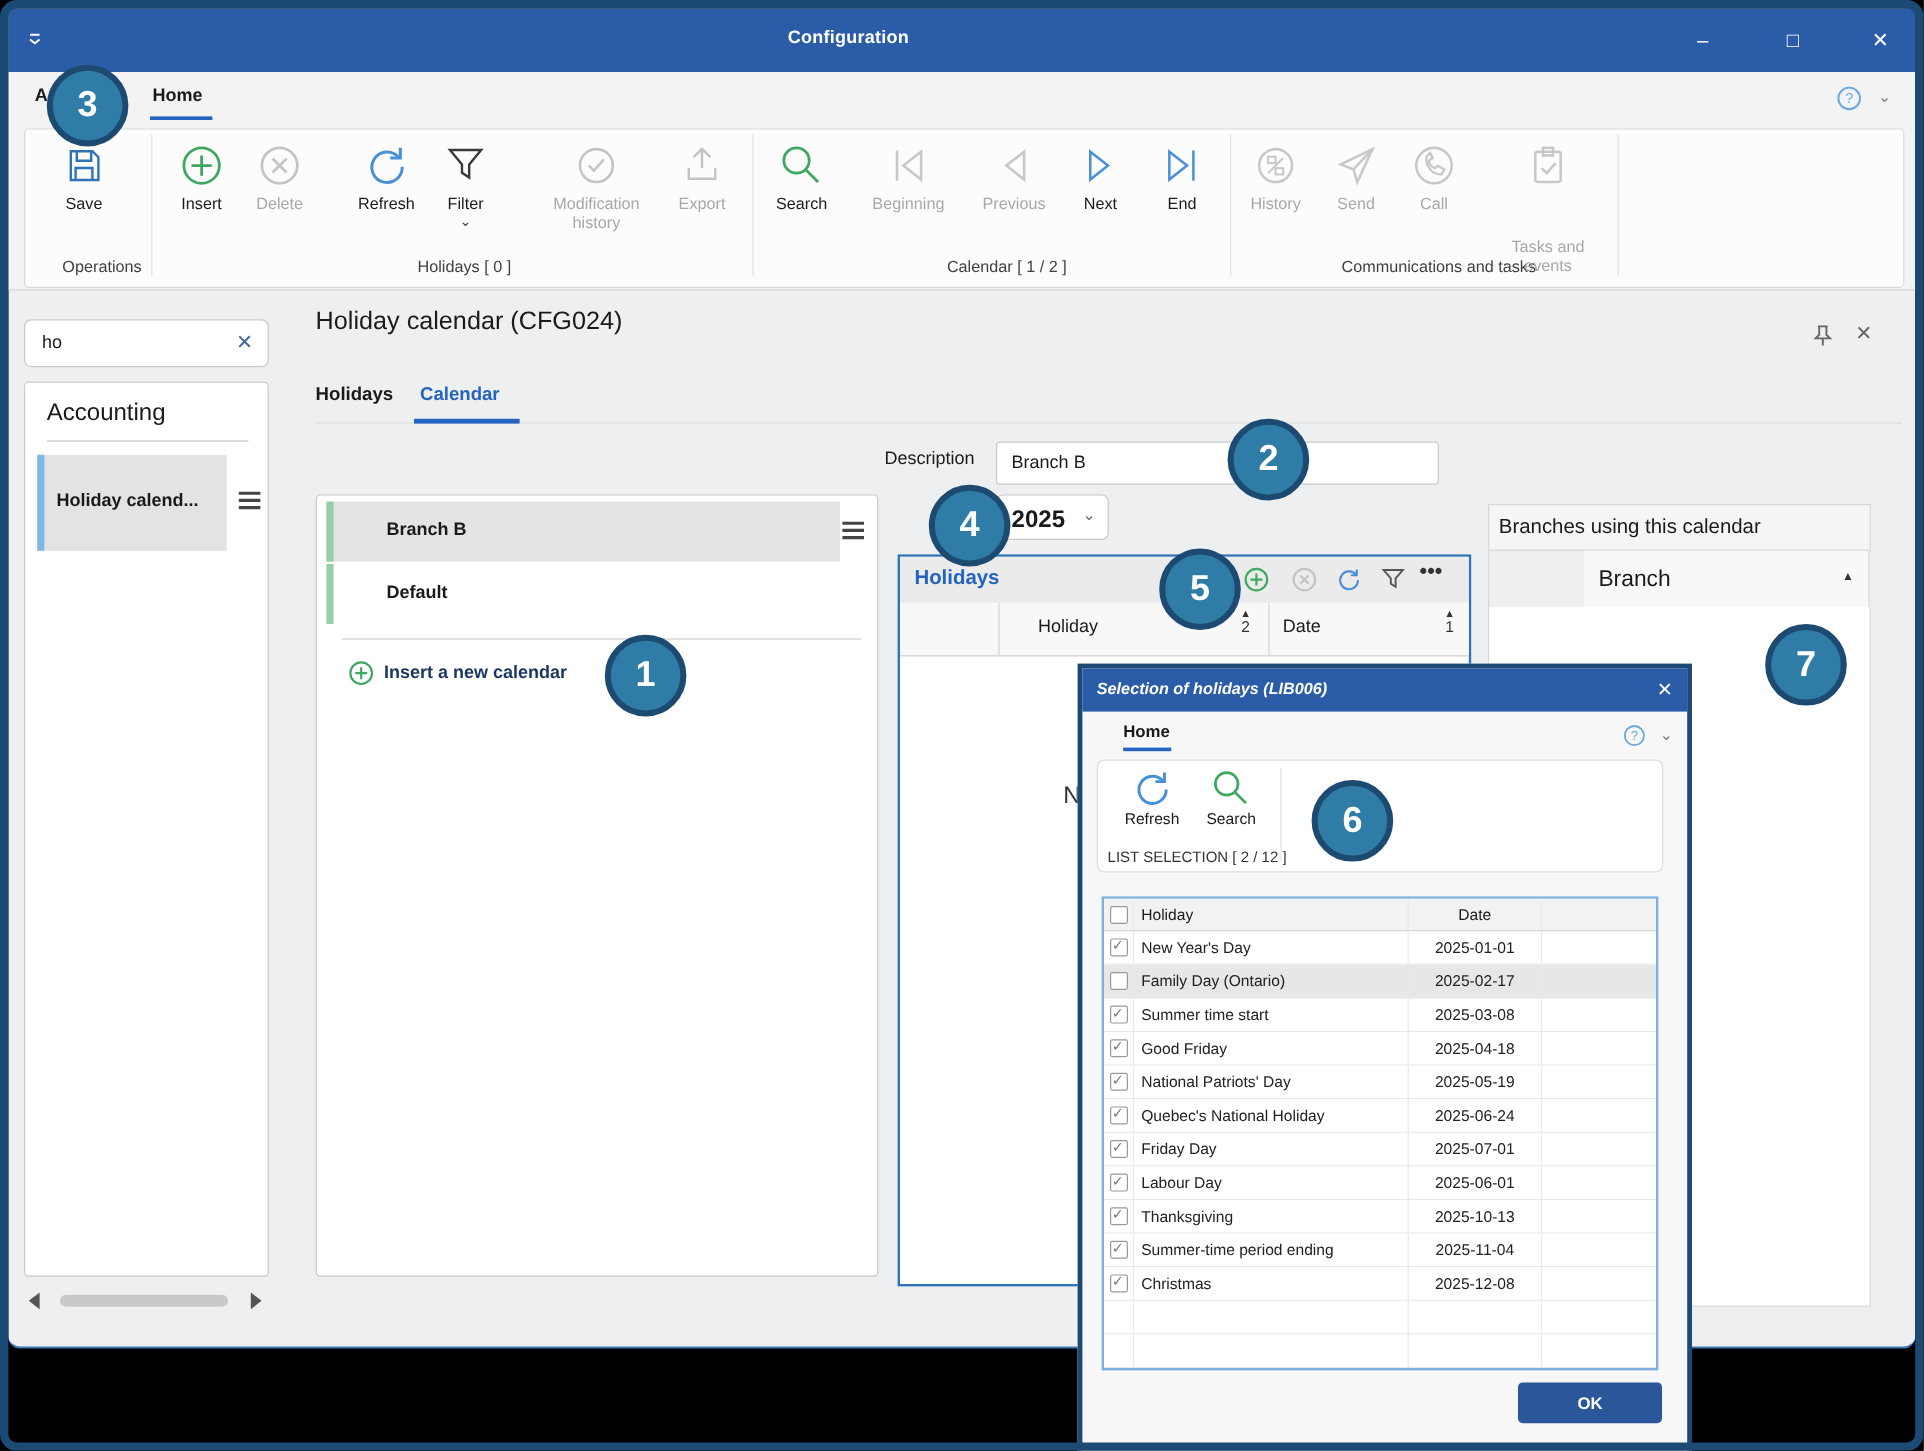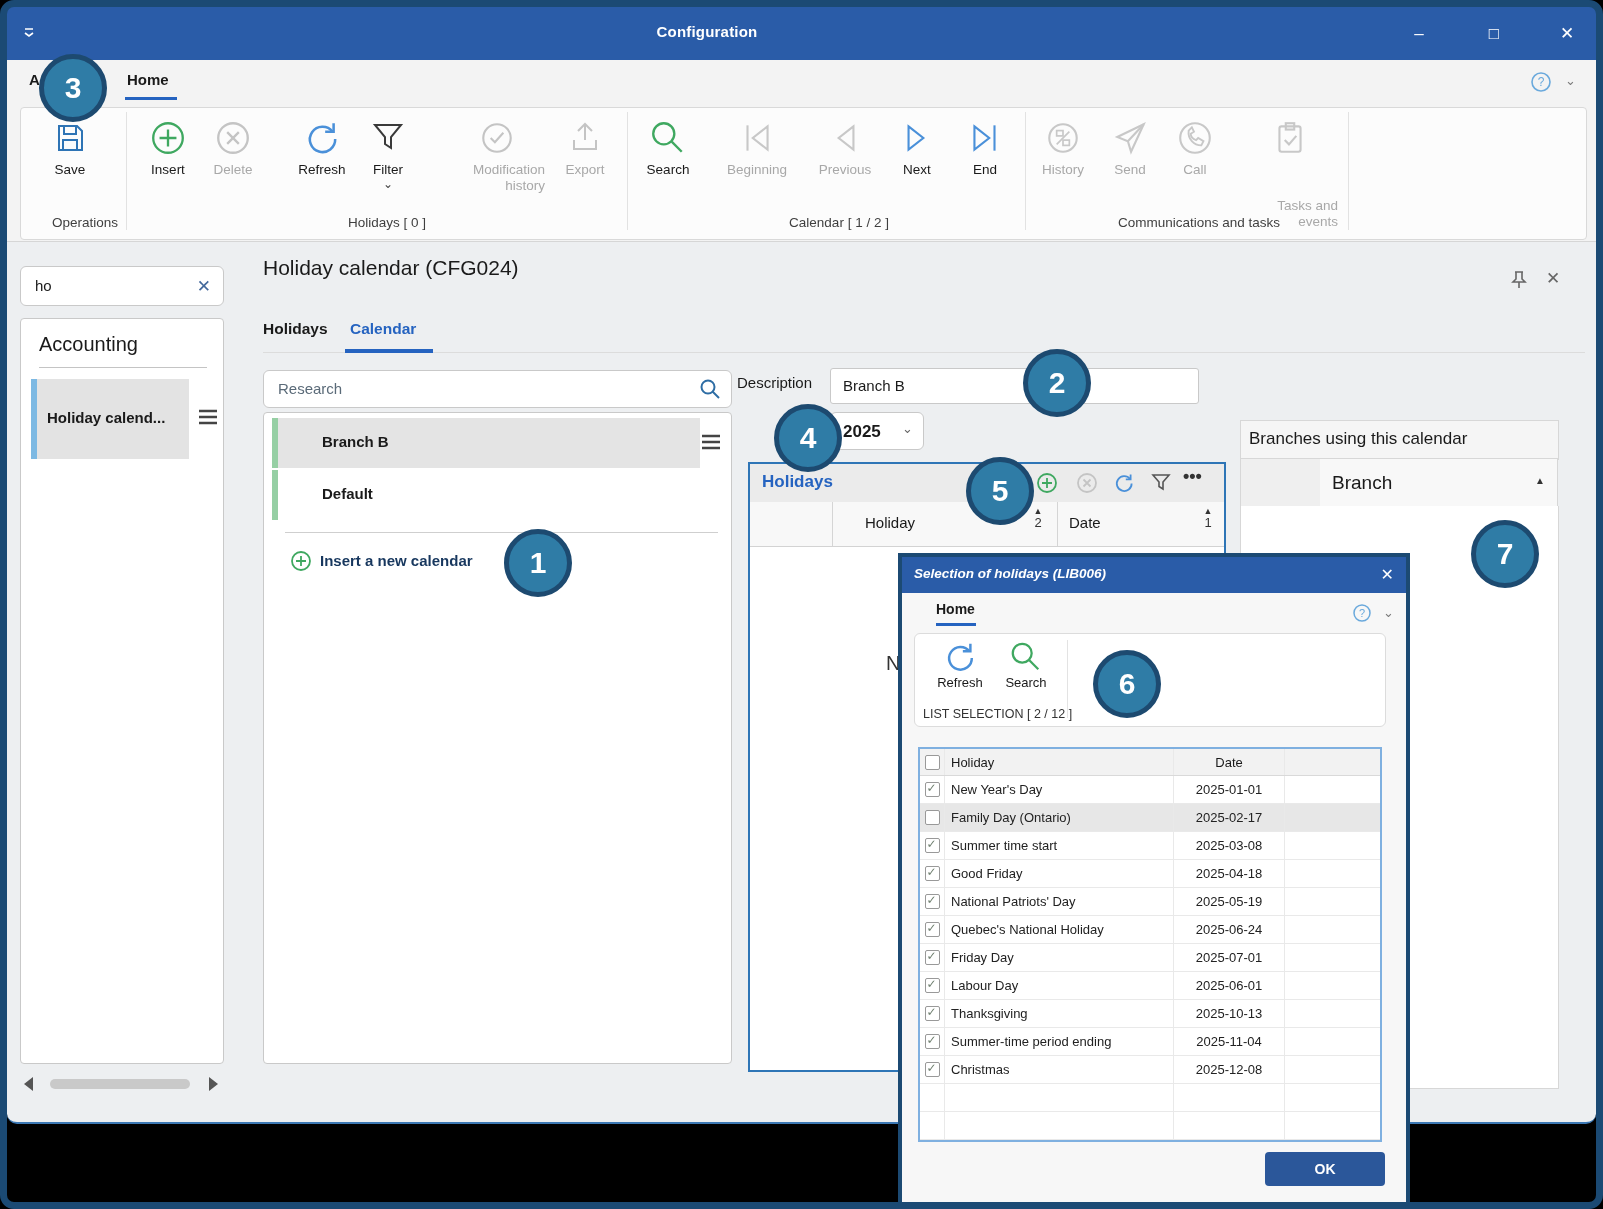--- a/index.html
+++ b/index.html
@@ -15,21 +15,21 @@
   .winbtn{position:absolute;top:14px;width:34px;height:26px;color:#fff;font-size:17px;text-align:center;line-height:26px;}
   
   .ribbonstrip{left:7px;top:60px;width:1589px;height:181px;background:#f3f3f3;border-bottom:1px solid #d6d6d6;z-index:2;}
   .rtab{position:absolute;top:11px;font-size:15px;font-weight:700;color:#1a1a1a;}
   .rtab-underline{position:absolute;background:#2563c0;height:3px;}
   .rpanel{position:absolute;left:13px;top:47px;width:1565px;height:131px;background:#fcfcfc;border:1px solid #d9d9d9;border-radius:4px;}
   .rsep{position:absolute;top:52px;height:118px;width:1px;background:#e2e2e2;z-index:3;}
   .rgrouplabel{position:absolute;top:155px;height:20px;font-size:13.5px;color:#3f3f3f;text-align:center;z-index:3;padding-left:12px;}
   .rbtn{position:absolute;top:54px;display:flex;flex-direction:column;align-items:center;z-index:3;cursor:default;}
   .rbtn .ricon{height:48px;display:flex;align-items:center;justify-content:center;}
-  .rbtn .rlabel{font-size:13.5px;color:#1a1a1a;text-align:right;line-height:1.15;}
+  .rbtn .rlabel{font-size:13.5px;color:#1a1a1a;text-align:center;line-height:1.15;}
   .rbtn.disabled .rlabel{color:#a8a8a8;}
   .rbtn .chev{font-size:12px;color:#444;line-height:8px;margin-top:2px;}
   .helpchev{color:#7a7a7a;font-size:13px;}
   
   .sbox{background:#fff;border:1px solid #c9c9c9;border-radius:6px;}
   .sidebar-search{left:20px;top:266px;width:202px;height:38px;z-index:2;}
   .sidebar-search .val{position:absolute;left:14px;top:10px;font-size:15px;color:#1a1a1a;}
   .sidebar-panel{left:20px;top:318px;width:202px;height:744px;z-index:2;border-radius:4px;}
   .section-title{position:absolute;left:18px;top:14px;font-size:20px;color:#1a1a1a;}
   .side-item{position:absolute;left:10px;top:60px;width:158px;height:80px;background:#e3e3e3;}
@@ -44,21 +44,21 @@
   .input{background:#fff;border:1px solid #c9c9c9;border-radius:6px;}
   .research{left:263px;top:370px;width:467px;height:36px;z-index:2;}
   .research .ph{position:absolute;left:14px;top:9px;font-size:15px;color:#5a6a78;}
   .callist{left:263px;top:412px;width:467px;height:650px;z-index:2;border-radius:4px;}
   .calrow-lbl{position:absolute;font-size:15px;font-weight:700;color:#1a1a1a;}
   .greenbar{position:absolute;width:6px;background:#96cfa4;}
   .desc-label{left:737px;top:374px;font-size:15px;color:#1a1a1a;z-index:2;}
   .desc-input{left:830px;top:368px;width:367px;height:34px;z-index:2;border-radius:3px;}
   .desc-input .val{position:absolute;left:12px;top:8px;font-size:15px;color:#1a1a1a;}
   .yearsel{left:830px;top:412px;width:92px;height:36px;z-index:2;}
-  .yearsel .val{position:absolute;left:12px;top:9px;font-size:17px;font-weight:700;color:#1a1a1a;}
+  .yearsel .val{position:absolute;left:12px;top:9px;font-size:20px;font-weight:700;color:#1a1a1a;}
   
   .holpanel{left:748px;top:462px;width:474px;height:606px;background:#fff;border:2px solid #2e75b6;z-index:2;}
   .holhead{position:absolute;left:0;top:0;width:100%;height:38px;background:#ebebeb;border-bottom:1px solid #d3d3d3;}
   .holtitle{position:absolute;left:12px;top:8px;font-size:17px;font-weight:700;color:#2563c0;}
   .holico{position:absolute;top:8px;width:22px;height:22px;}
   .holcols{position:absolute;left:0;top:38px;width:100%;height:44px;background:#f8f8f8;border-bottom:1px solid #d3d3d3;}
   .vline{position:absolute;top:0;width:1px;height:44px;background:#d5d5d5;}
   .colname{position:absolute;top:12px;font-size:15px;color:#1a1a1a;}
   .sortg{position:absolute;top:4px;width:20px;text-align:center;color:#333;}
   .sortg .tri{font-size:9px;line-height:10px;}
@@ -322,29 +322,20 @@
         <path d="M5 2h8M6 2v7l-3 3h12l-3-3V2M9 12v6" fill="none" stroke="#666" stroke-width="1.6"></path>
       </svg>
   </span>
   <span class="abs graytxt" style="left:1546px;top:268px;font-size:17px;z-index:2;">✕</span>
 
   <span class="mtab" style="left:263px;color:#1a1a1a;">Holidays</span>
   <span class="mtab" style="left:350px;color:#2563c0;">Calendar</span>
   <div class="abs" style="left:263px;top:352px;width:1322px;height:1px;background:#dcdcdc;z-index:2;"></div>
   <div class="abs" style="left:345px;top:349px;width:88px;height:4px;background:#2563c0;z-index:2;"></div>
 
-  <div class="abs input research">
-    <span class="ph">Research</span>
-    <span class="abs" style="right:10px;top:7px;">
-      <svg width="22" height="22" viewBox="0 0 22 22">
-          <circle cx="9" cy="9" r="6.5" fill="none" stroke="#2e6da4" stroke-width="2"></circle>
-          <path d="M13.5 13.5L20 20" stroke="#2e6da4" stroke-width="2"></path>
-        </svg>
-    </span>
-  </div>
   <div class="abs input callist"></div>
   <div class="abs" style="left:272px;top:418px;width:428px;height:50px;background:#e4e4e4;z-index:2;"></div>
   <span class="abs greenbar" style="left:272px;top:418px;height:50px;z-index:3;"></span>
   <span class="abs calrow-lbl" style="left:322px;top:433px;z-index:3;">Branch B</span>
   <span class="abs" style="left:700px;top:432px;z-index:3;">
     <svg width="22" height="20" viewBox="0 0 22 20">
         <path d="M2 4h18M2 10h18M2 16h18" stroke="#444" stroke-width="2.6"></path>
       </svg>
   </span>
   <span class="abs greenbar" style="left:272px;top:470px;height:50px;z-index:3;"></span>

